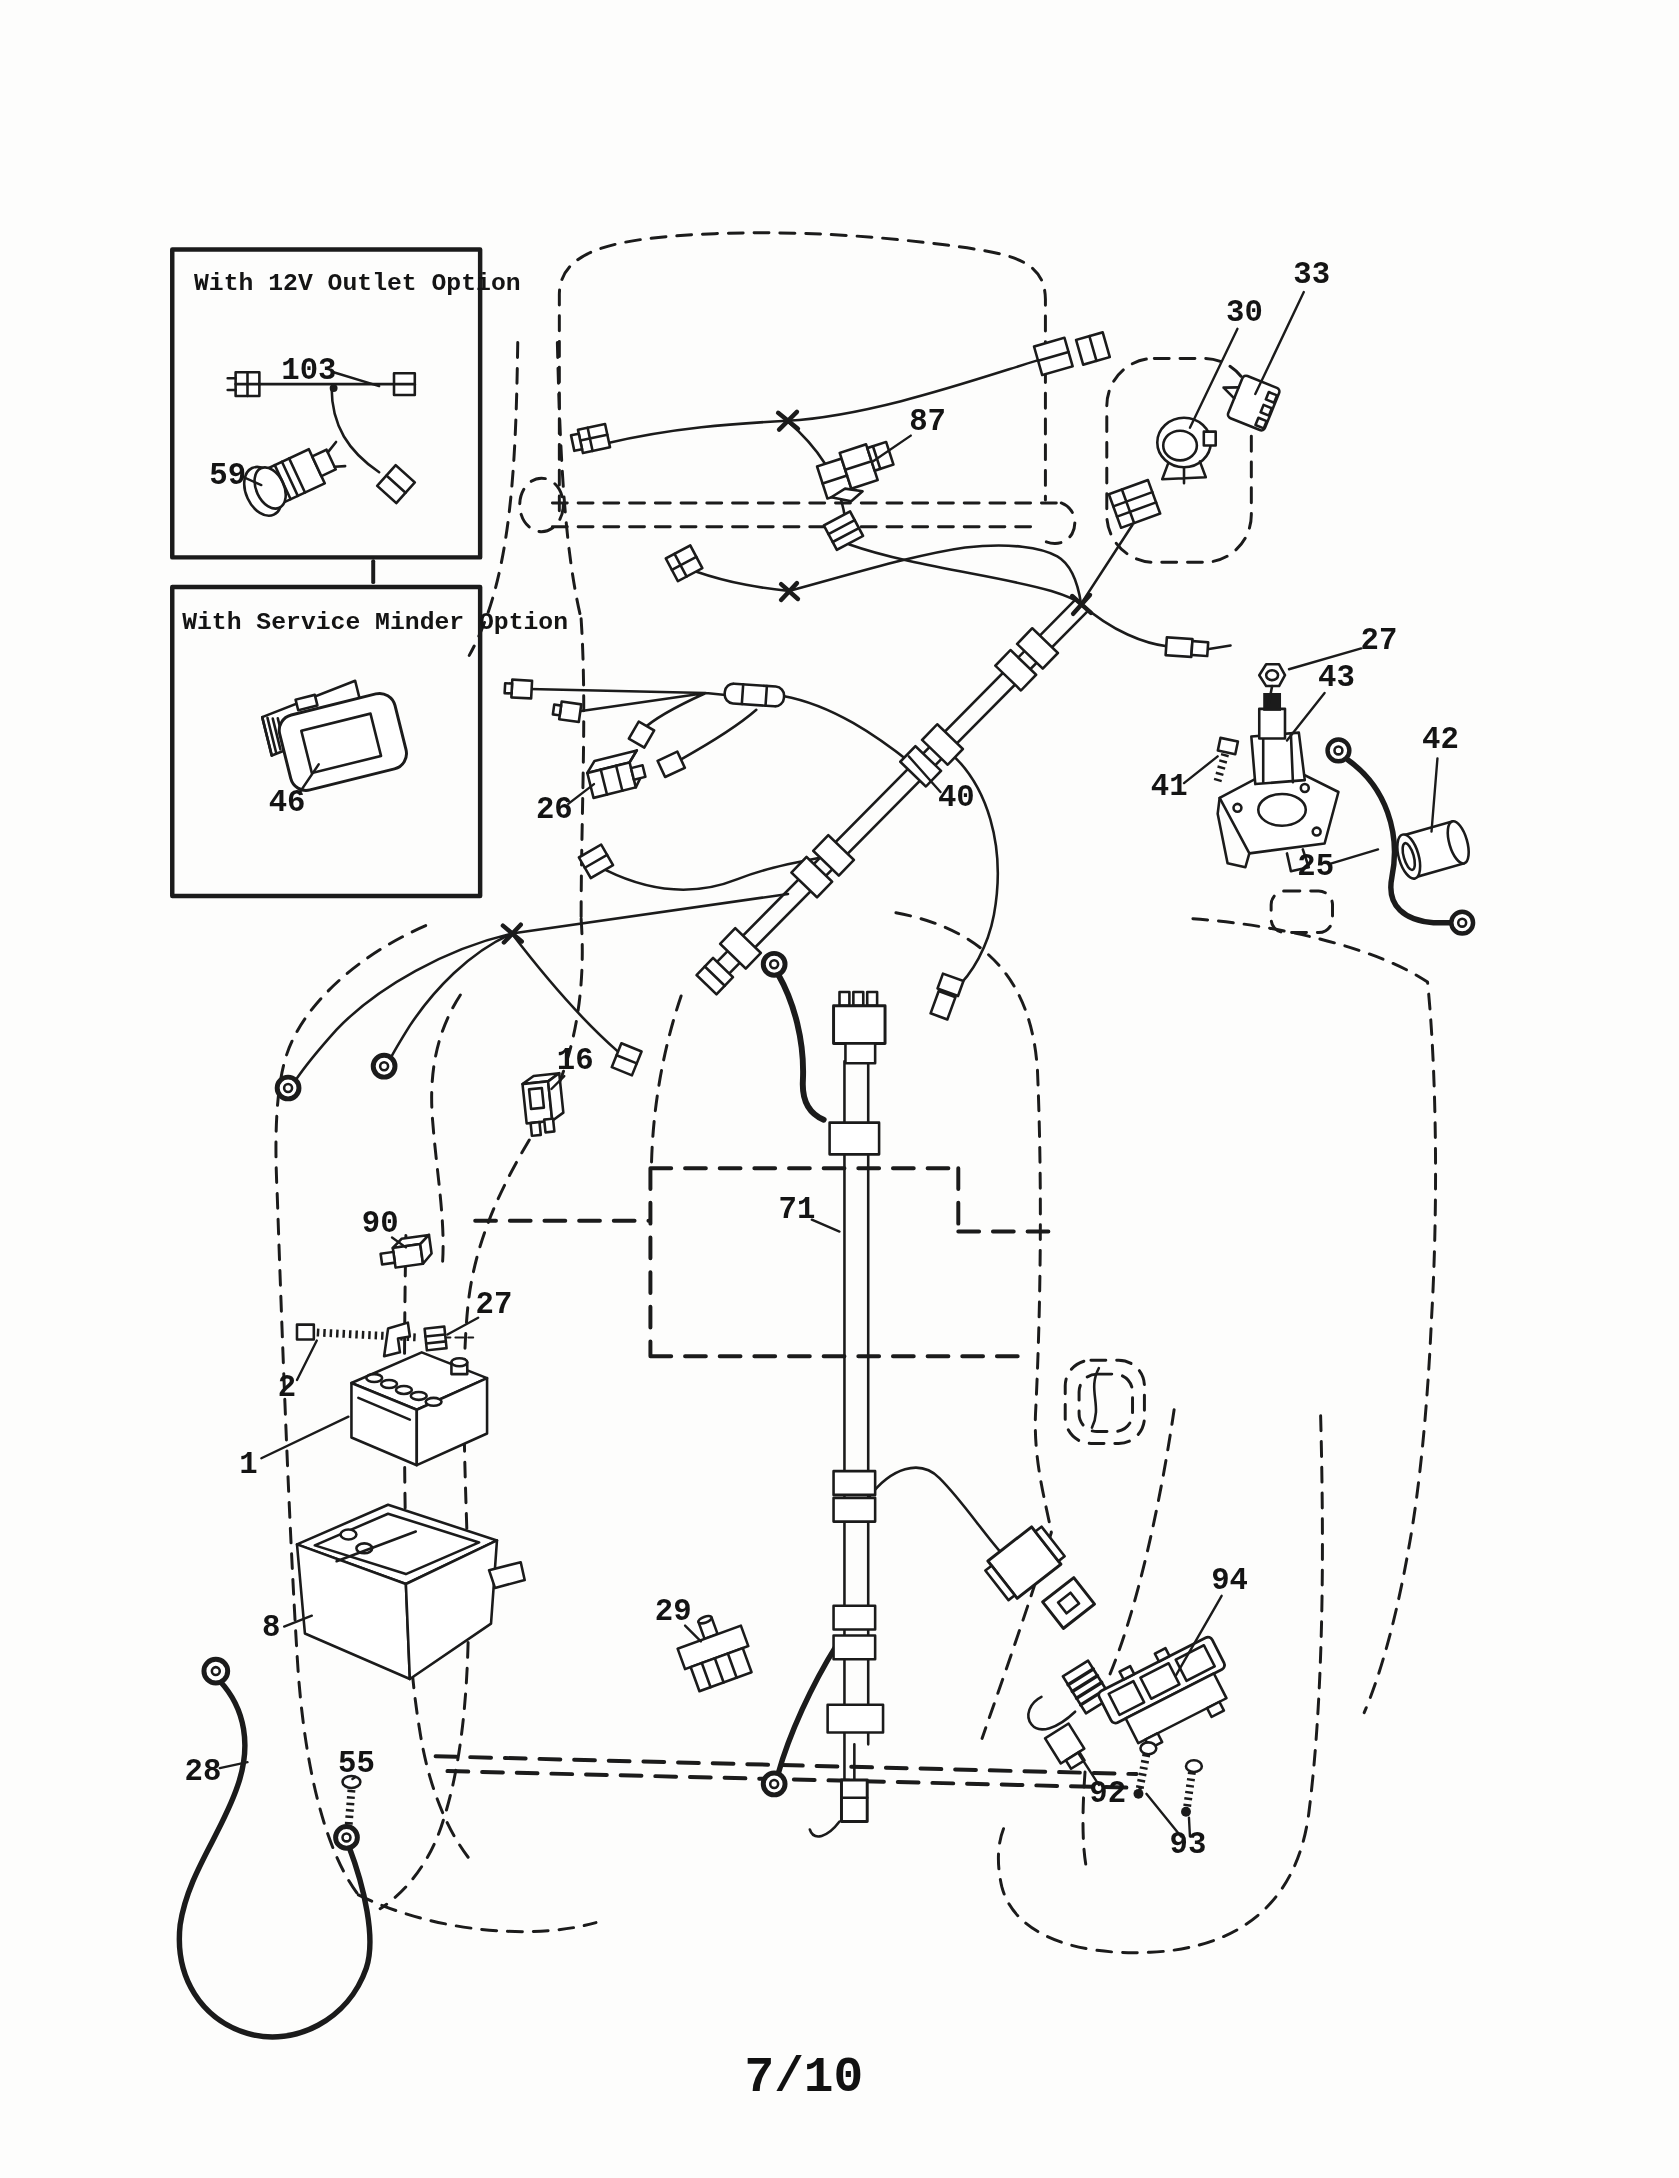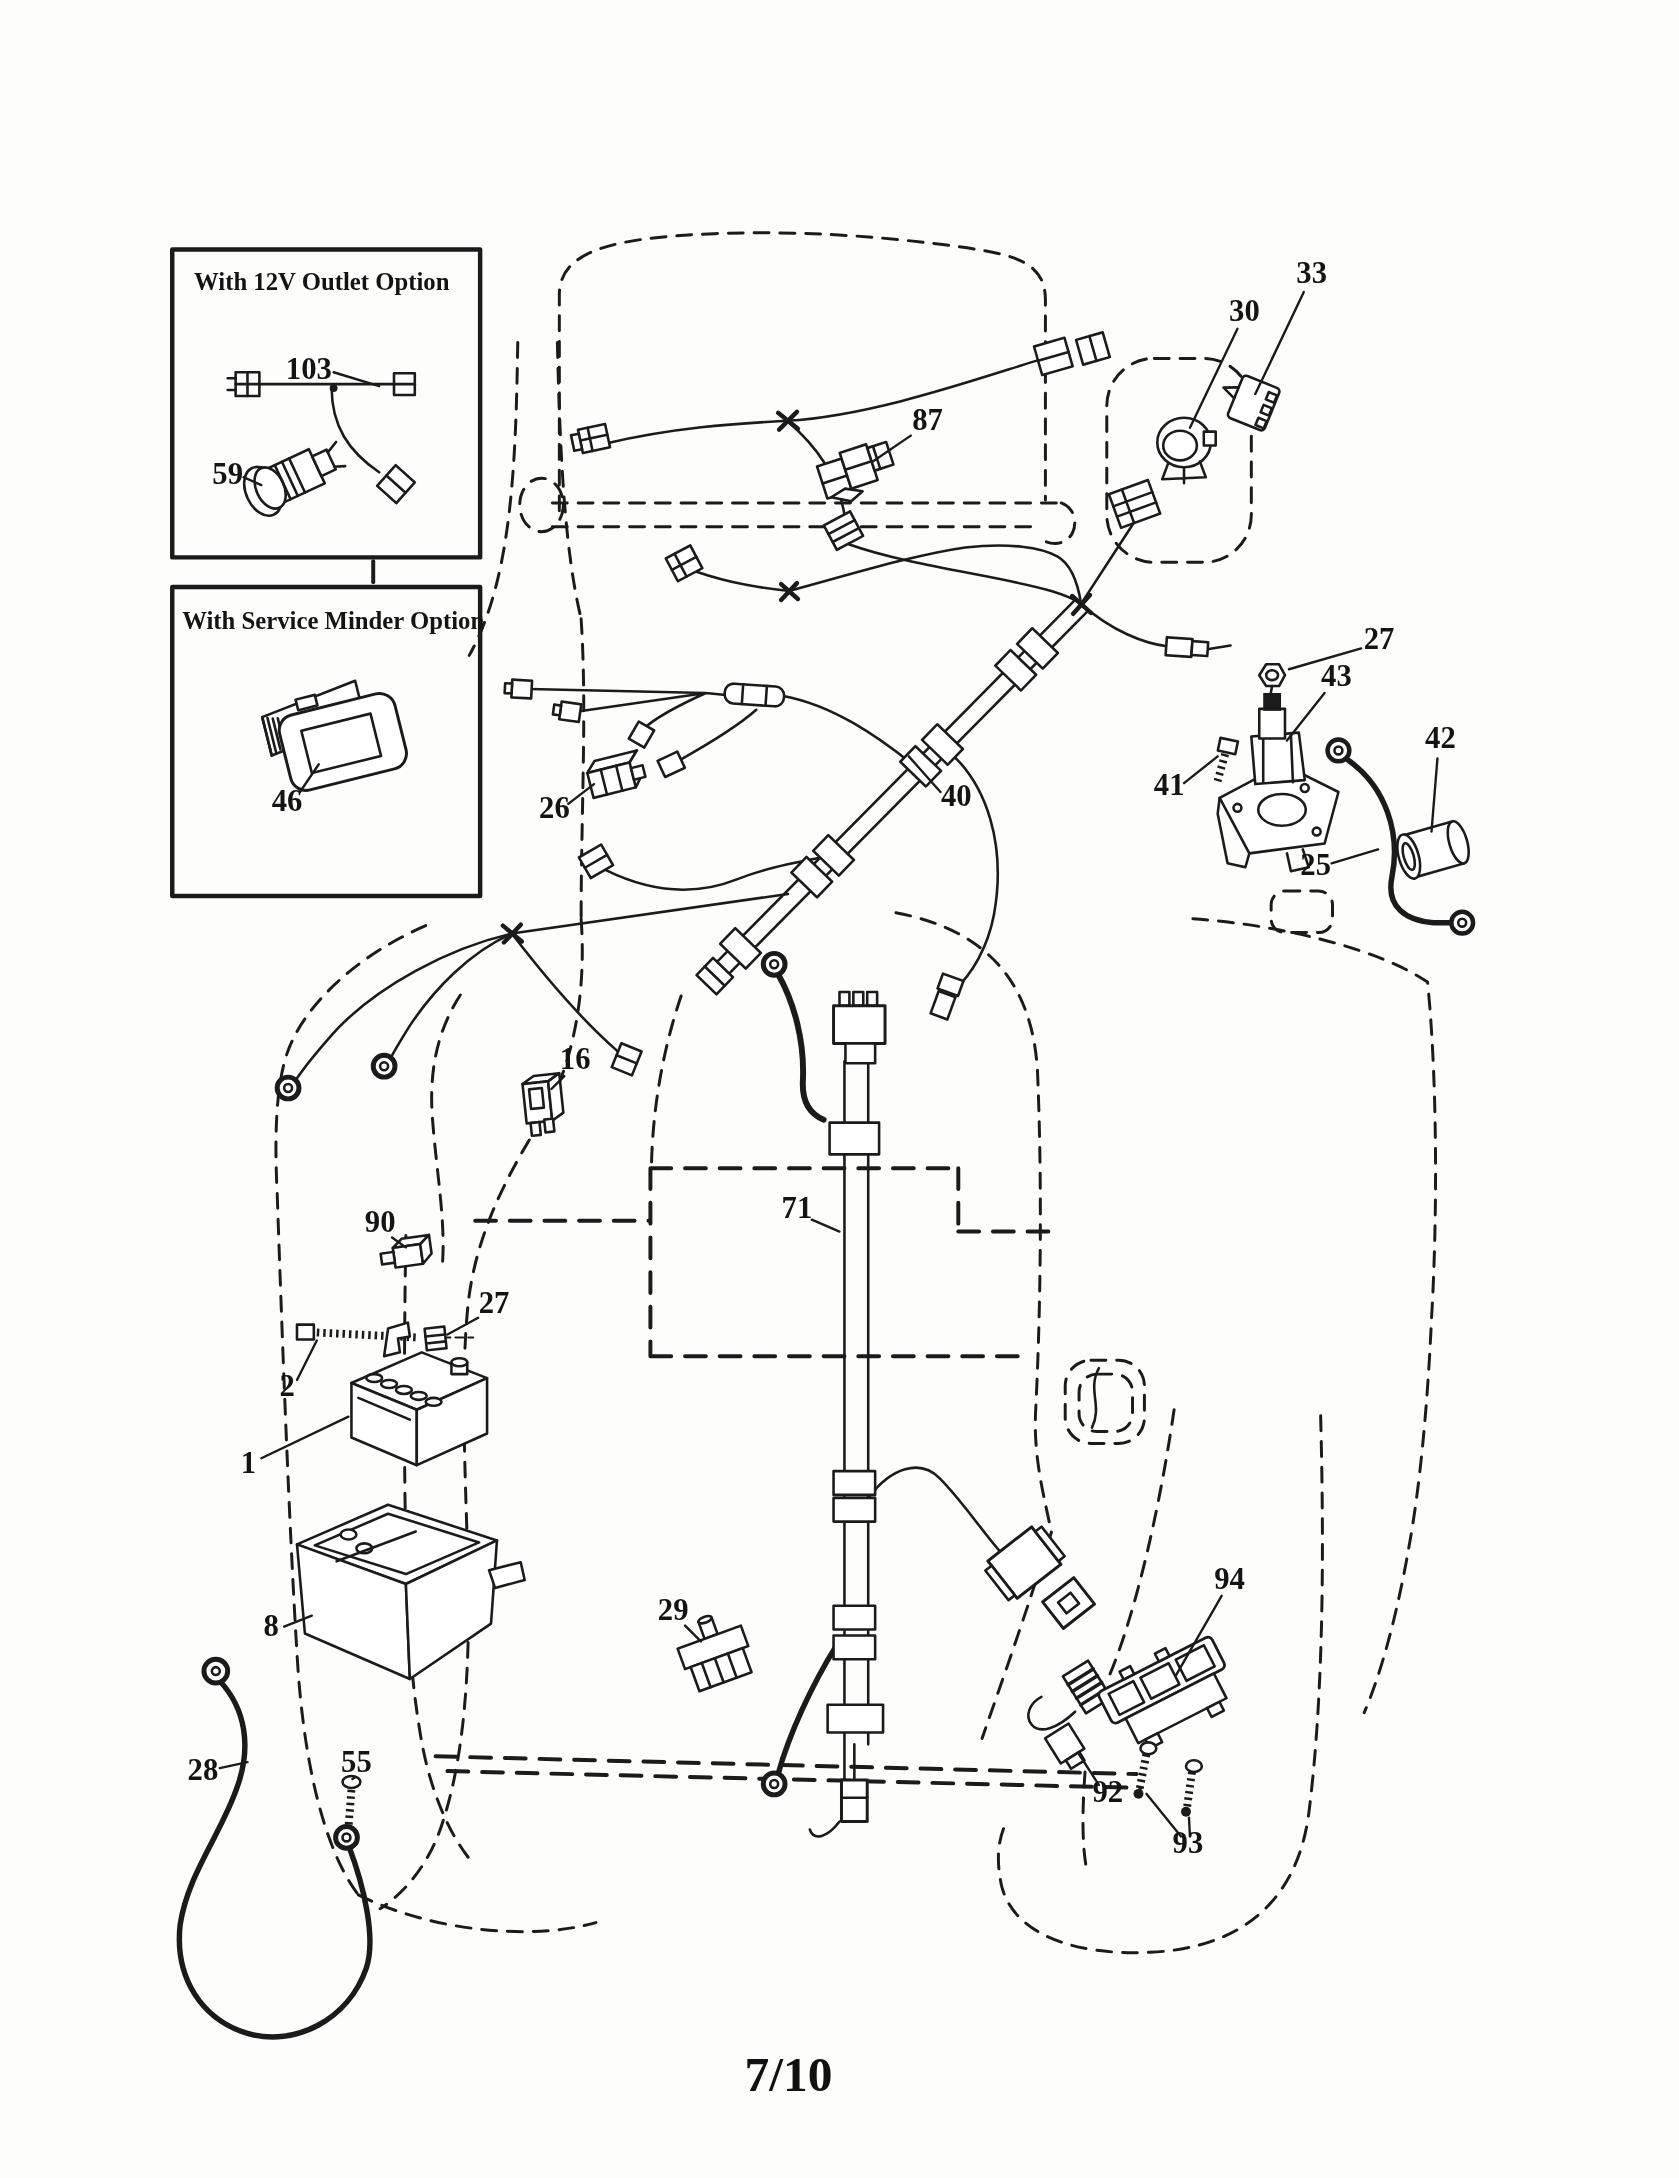--- a/index.html
+++ b/index.html
@@ -1,17 +1,17 @@
 <!DOCTYPE html>
 <html><head>
 <meta charset="utf-8">
 <style>
   html,body{margin:0;padding:0;background:#e8e8e8;}
   .sheet{position:relative;width:1679px;height:2178px;background:#fdfdfc;margin:0 auto;overflow:hidden;
-         font-family:Liberation Serif, serif;}
+         font-family:Liberation Mono, monospace;}
   svg{display:block}
   svg *{stroke:#1b1b1b;fill:none;stroke-width:2.6;stroke-linecap:round;stroke-linejoin:round;}
   .fw{fill:#ffffff;}
   .fb{fill:#1b1b1b;stroke:none;}
   .dash{stroke-dasharray:15 11;stroke-width:3;}
   .dashb{stroke-dasharray:21 14;stroke-width:4;}
   .thick{stroke-width:5.5;}
   .xmk{stroke-width:4.5;}
   .thread{stroke-width:8;stroke-dasharray:2.5 4;stroke-linecap:butt;}
   .box{stroke-width:4.5;fill:none;}

